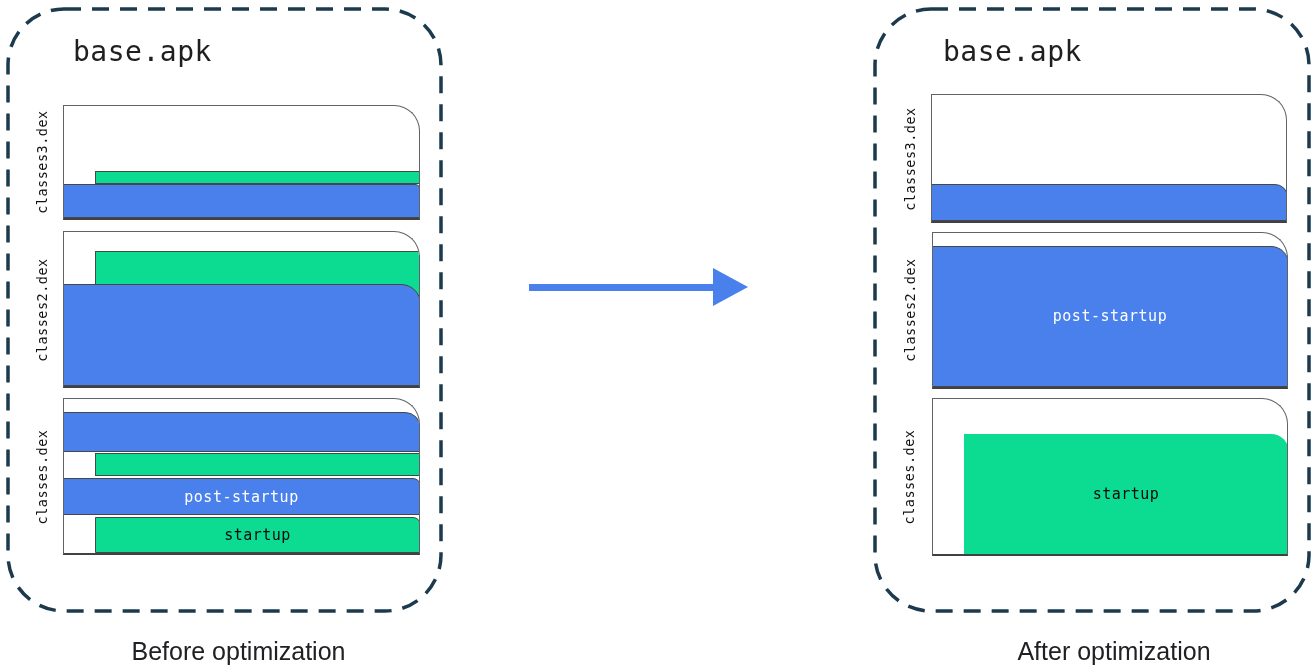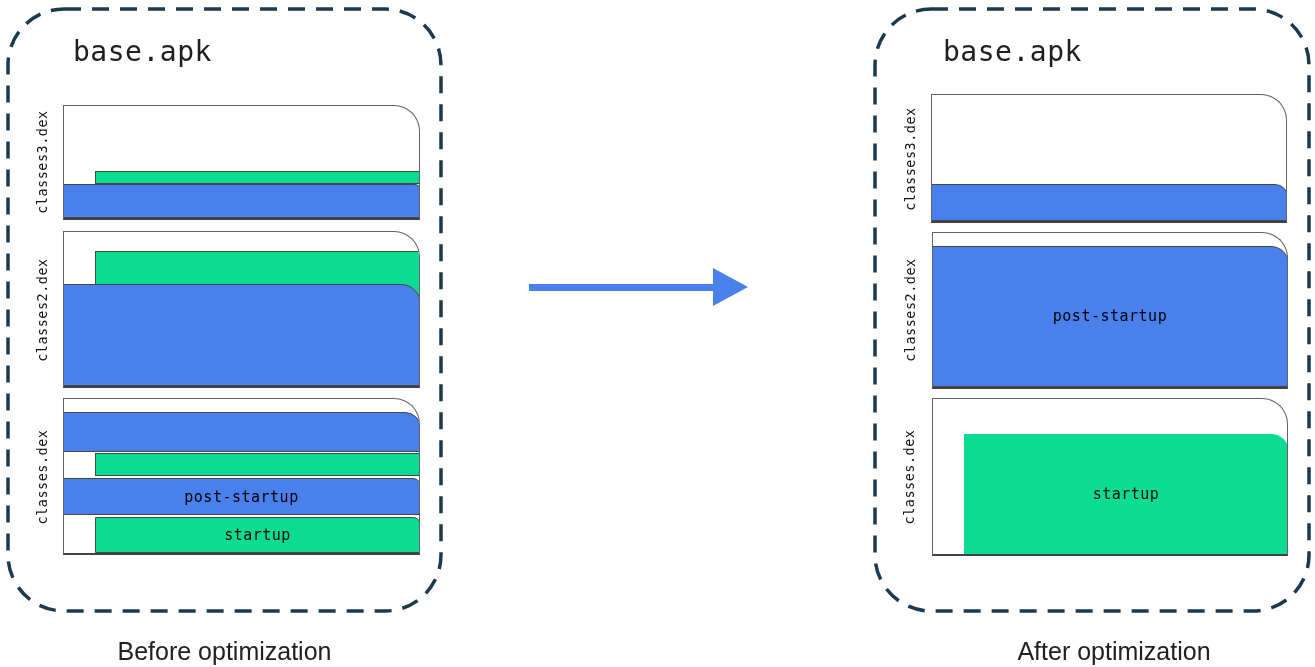--- a/index.html
+++ b/index.html
@@ -27,21 +27,21 @@
     border:1.5px solid var(--page-border);border-bottom:2px solid #414141;
     border-top-right-radius:26px;overflow:hidden;
   }
   .band{position:absolute;left:-1.5px;right:-1.5px;box-sizing:border-box;
     border:1px solid var(--band-border);
     display:flex;align-items:center;justify-content:center;}
   .band.blue{background:var(--blue);}
   .band.green{background:var(--green);margin-left:32px;}
   .band.no-border{border:none;}
   .band-label{font-size:15px;letter-spacing:0.5px;white-space:nowrap;}
-  .band-label.on-blue{color:#000000;text-align:center;}
+  .band-label.on-blue{color:#ffffff;text-align:center;}
   .band-label.on-green{color:#0a0a0a;}
 
   .vlabel{
     position:absolute;height:18px;line-height:18px;text-align:center;
     transform:rotate(-90deg);font-size:13.5px;letter-spacing:0.5px;
     color:#111111;white-space:nowrap;
   }
 
   
   #b-page3{left:57px;top:98px;width:357px;height:115px;}
@@ -76,21 +76,21 @@
   .arrow{position:absolute;left:529px;top:268px;width:220px;height:39px;}
   .arrow .shaft{position:absolute;left:0;top:16px;width:188px;height:7px;background:var(--arrow);}
   .arrow .head{position:absolute;left:184px;top:0;width:0;height:0;
     border-top:19.5px solid transparent;border-bottom:19.5px solid transparent;
     border-left:35px solid var(--arrow);}
 
   .caption{
     position:absolute;top:636px;font-family:"Liberation Sans","DejaVu Sans",sans-serif;
     font-size:25px;line-height:30px;color:#202124;text-align:center;
   }
-  #caption-before{left:6px;width:437px;}
+  #caption-before{left:20px;width:437px;}
   #caption-after{left:895px;width:438px;}
 </style>
 </head>
 <body>
 
 <div class="canvas">
 
   <svg class="outline-svg" width="1315" height="667">
     <rect x="8" y="9" width="433" height="602" rx="56"></rect>
     <rect x="875" y="9" width="434" height="602" rx="56"></rect>

